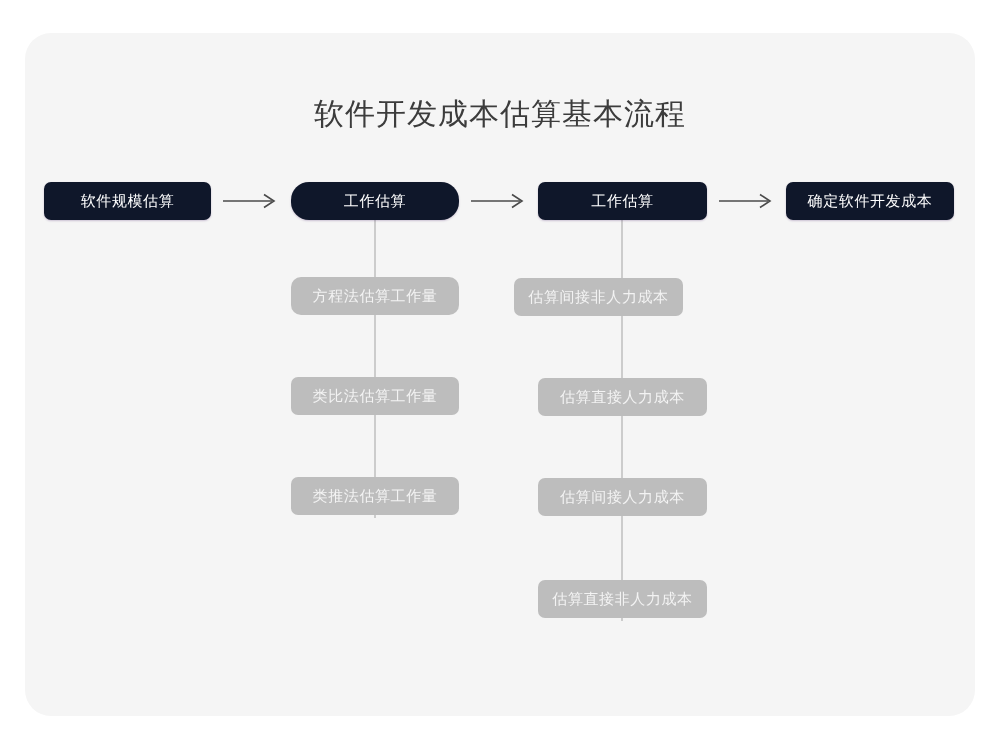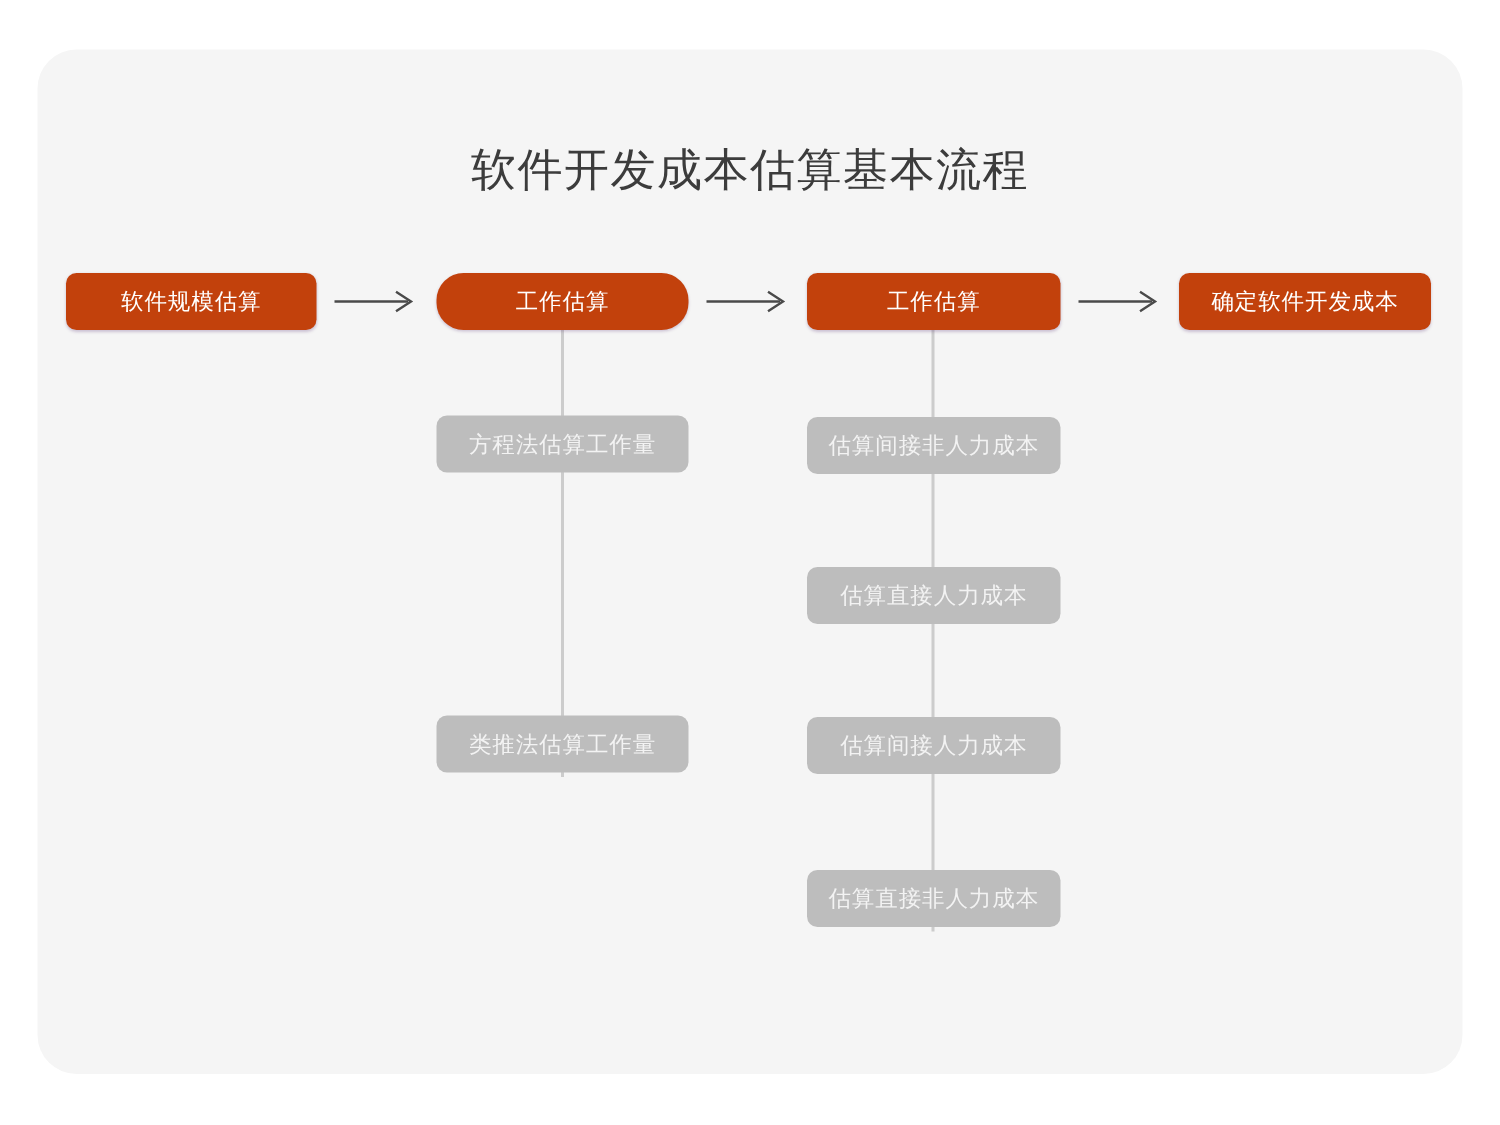--- a/index.html
+++ b/index.html
@@ -54,21 +54,21 @@
     display: flex;
     align-items: center;
     justify-content: center;
     border-radius: 7px;
     font-size: 15px;
     letter-spacing: 0.6px;
     white-space: nowrap;
     z-index: 3;
   }
   .node.primary {
-    background: #c2410c;
+    background: #0f172a;
     color: #ffffff;
     height: 38px;
     box-shadow: 0 1px 2px rgba(80, 40, 110, 0.25);
   }
   .node.secondary {
     background: #bdbdbd;
     color: #f3f3f3;
     height: 38px;
   }
   .connector {
@@ -88,26 +88,26 @@
   }
   .arrow svg { display: block; }
 
   
   #node-size      { left: 44px;  top: 182px; width: 167px; }
   #node-effort    { left: 291px; top: 182px; width: 168px; border-radius: 18px; }
   #node-cost      { left: 538px; top: 182px; width: 169px; }
   #node-final     { left: 786px; top: 182px; width: 168px; }
 
   
-  #node-equation  { left: 291px; top: 277px; width: 168px; }
+  #node-equation  { left: 291px; top: 277px; width: 168px; border-radius: 10px; }
   #node-analogy   { left: 291px; top: 377px; width: 168px; }
   #node-inference { left: 291px; top: 477px; width: 168px; text-align: right; }
 
   
-  #node-indirect-nonlabor { left: 538px; top: 278px; width: 169px; }
+  #node-indirect-nonlabor { left: 514px; top: 278px; width: 169px; }
   #node-direct-labor      { left: 538px; top: 378px; width: 169px; }
   #node-indirect-labor    { left: 538px; top: 478px; width: 169px; }
   #node-direct-nonlabor   { left: 538px; top: 580px; width: 169px; }
 
   
   #connector-effort { left: 374px; top: 218px; height: 300px; }
   #connector-cost   { left: 621px; top: 218px; height: 403px; }
 
   
   #arrow-1 { left: 222px; top: 186px; width: 58px; }
@@ -152,20 +152,21 @@
 
     <div class="arrow" id="arrow-3">
       <svg width="58" height="16" viewBox="0 0 58 16" aria-hidden="true">
         <path d="M1 8 H50" stroke="#4a4a4a" stroke-width="1.6" fill="none"></path>
         <path d="M42 1.5 L52 8 L42 14.5" stroke="#4a4a4a" stroke-width="1.6" fill="none" stroke-linejoin="miter" stroke-linecap="butt"></path>
       </svg>
     </div>
 
     <div class="node secondary" id="node-equation">方程法估算工作量</div>
 
+    <div class="node secondary" id="node-analogy">类比法估算工作量</div>
 
     <div class="node secondary" id="node-inference">类推法估算工作量</div>
 
     <div class="node secondary" id="node-indirect-nonlabor">估算间接非人力成本</div>
 
     <div class="node secondary" id="node-direct-labor">估算直接人力成本</div>
 
     <div class="node secondary" id="node-indirect-labor">估算间接人力成本</div>
 
     <div class="node secondary" id="node-direct-nonlabor">估算直接非人力成本</div>

